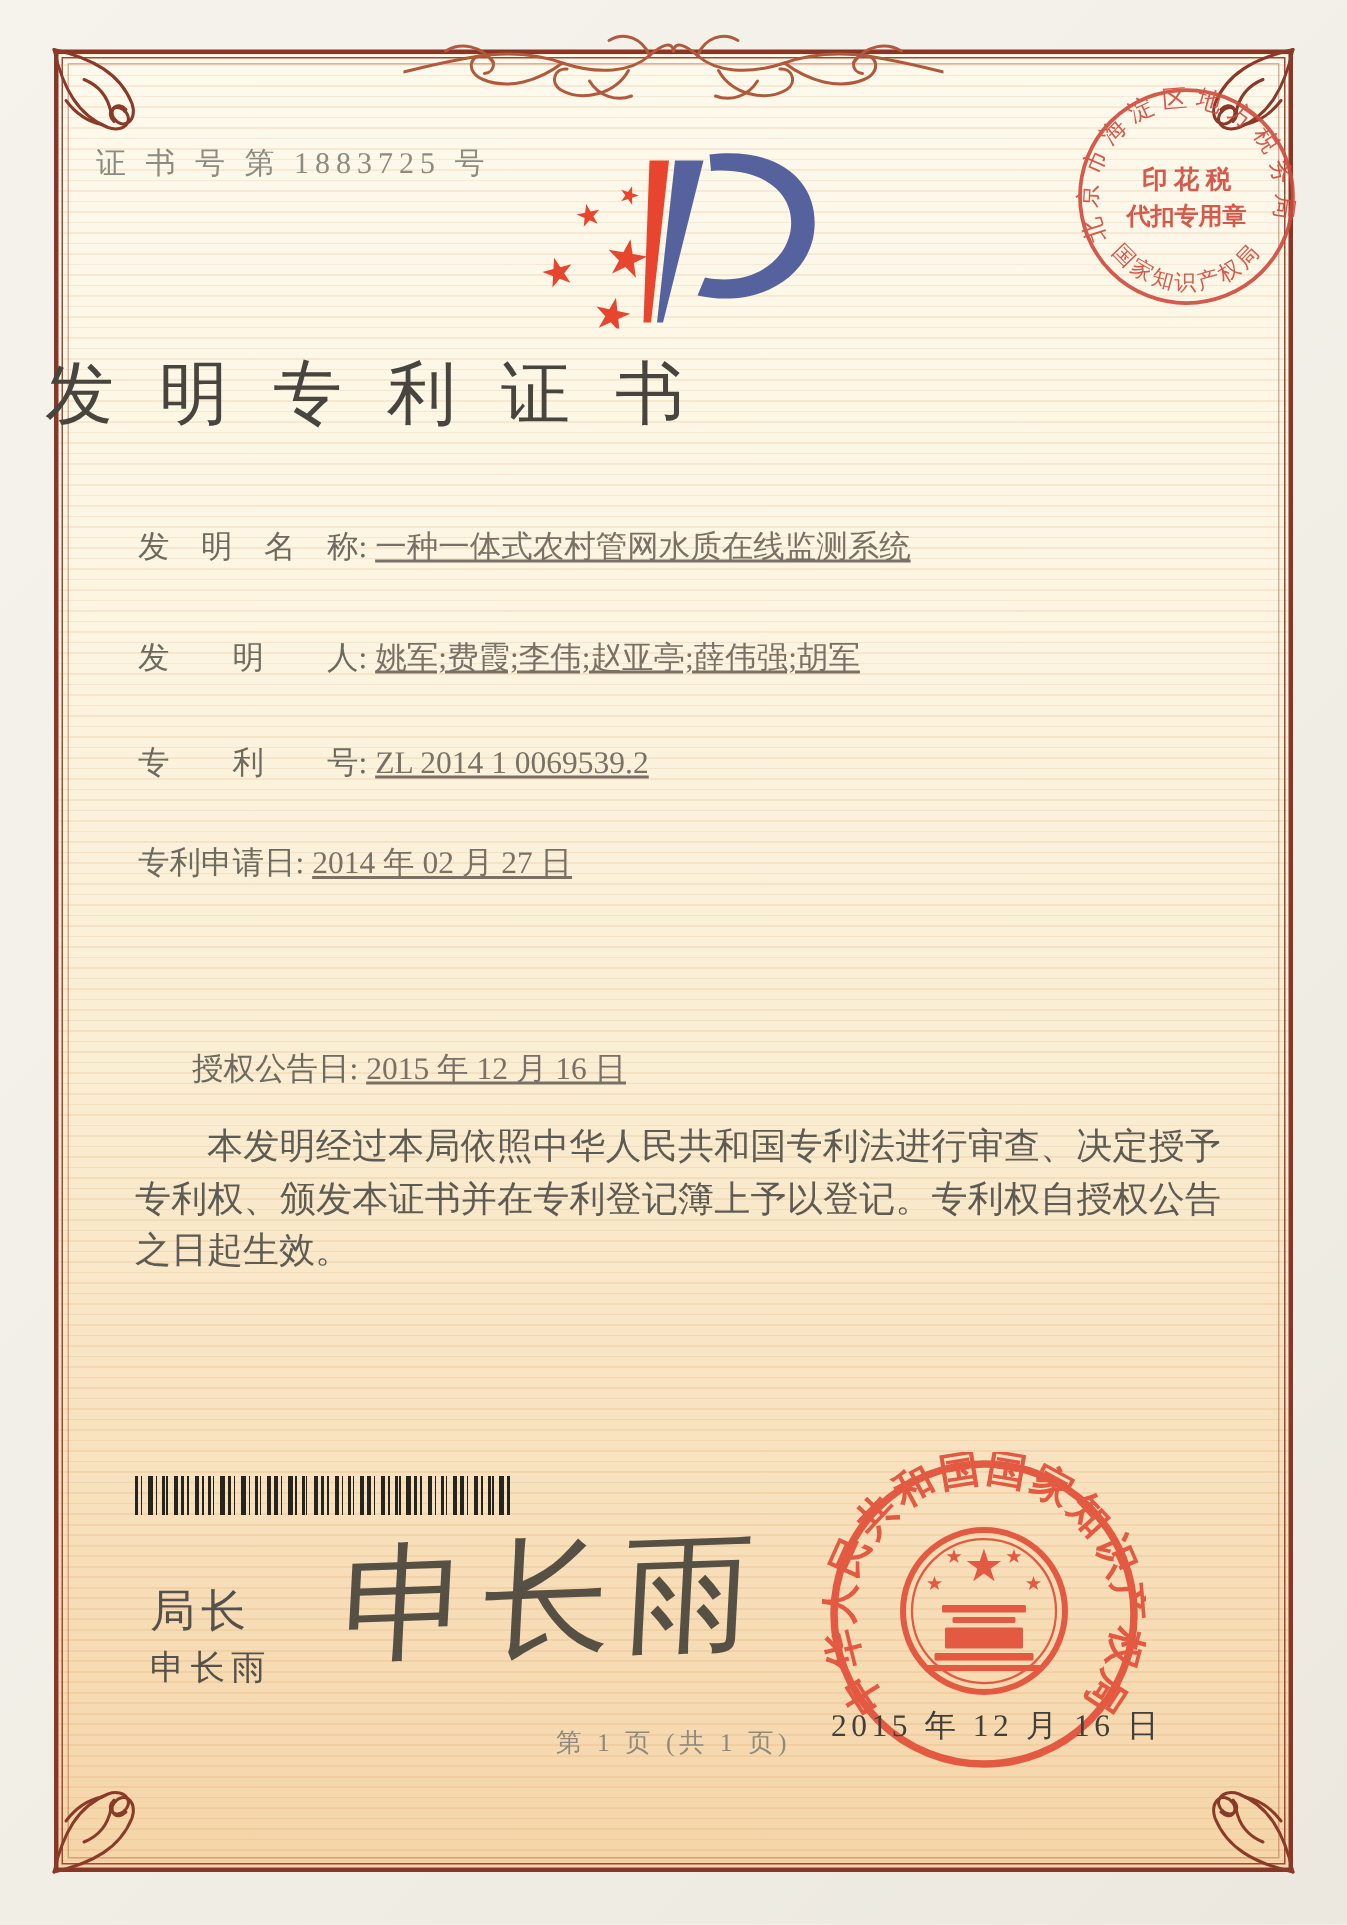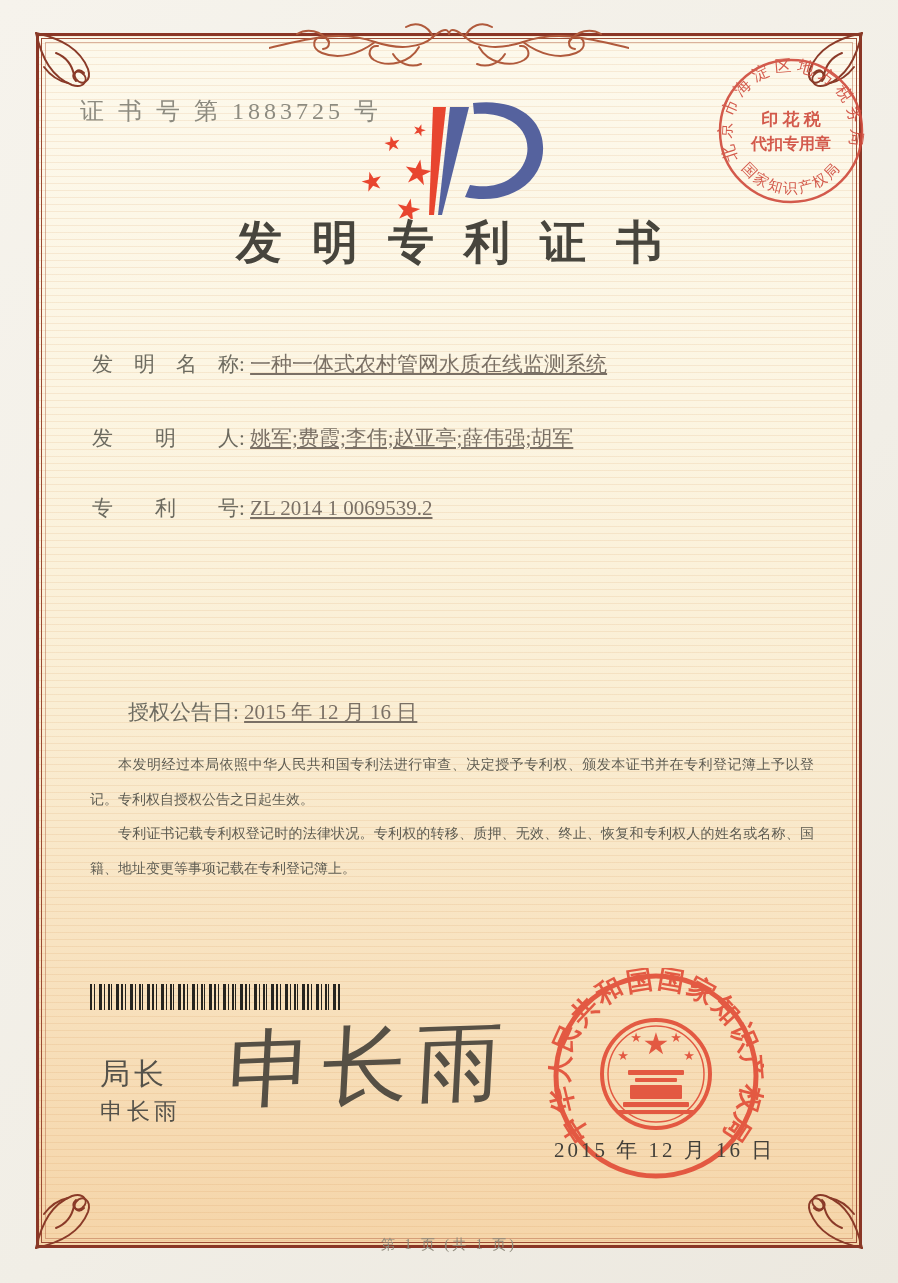--- a/index.html
+++ b/index.html
@@ -29,40 +29,40 @@
   }
   .orn{ position:absolute; pointer-events:none; }
   .orn-top{ left:269px; top:18px; }
   .orn-tl{ left:30px; top:27px; }
   .orn-tr{ right:30px; top:27px; transform:scaleX(-1); }
   .orn-bl{ left:30px; bottom:29px; transform:scaleY(-1); }
   .orn-br{ right:30px; bottom:29px; transform:scale(-1,-1); }
 
   
   .cert-no{
-    position:absolute; left:80px; top:95px;
-    font-size:24px; color:#8d8b80; letter-spacing:4px;
+    position:absolute; left:64px; top:95px;
+    font-size:20px; color:#8d8b80; letter-spacing:4px;
   }
   .title{
-    position:absolute; left:0; top:212px; width:100%;
-    text-align:center; font-size:46px; color:#47453d;
-    letter-spacing:30px; text-indent:30px; font-weight:700;
+    position:absolute; left:0; top:232px; width:100%;
+    font-size:46px; color:#47453d;
+    letter-spacing:30px; text-indent:30px; font-weight:400;
   }
   .field{
     position:absolute; left:92px; width:720px;
     font-size:21px; color:#706e63; white-space:pre;
   }
   .field .lbl{ color:#6d6b60; }
   .field .val{ color:#7a7065;text-decoration:underline; }
   .f1{ top:350px; } .f2{ top:424px; } .f3{ top:494px; }
   .f4{ top:561px; } .f5{ top:630px; } .f6{ top:698px;margin-left:36px; }
 
   .bodytext{
     position:absolute; left:90px; top:748px; width:724px;
-    font-size:14px; line-height:34.5px; color:#5e5c52;
+    font-size:24px; line-height:34.5px; color:#5e5c52;
     text-align:justify;
   }
   .bodytext p{ text-indent:2em; }
 
   .barcode{
     position:absolute; left:90px; top:984px; width:252px; height:26px;
     background:repeating-linear-gradient(90deg,
       #26241f 0 2px, transparent 2px 4px,
       #26241f 4px 5px, transparent 5px 9px,
       #26241f 9px 12px, transparent 12px 14px,
@@ -82,22 +82,22 @@
 
   .seal-svg{ position:absolute; left:548px; top:968px; opacity:.93; }
   .seal-date{
     position:absolute; left:554px; top:1136px;
     font-size:21px; color:#413f39; letter-spacing:3px; white-space:pre;
   }
   .stamp-svg{ position:absolute; left:706px; top:46px; opacity:.9; }
   .logo-svg{ position:absolute; left:333px; top:97px; }
 
   .footer{
-    position:absolute; left:0; top:1236px; width:100%;
-    text-align:center; font-size:14px; color:#8e897b; letter-spacing:3px;
+    position:absolute; left:0; top:1150px; width:100%;
+    text-align:center; font-size:17px; color:#8e897b; letter-spacing:3px;
   }
 </style>
 </head>
 <body>
 
 <div class="page">
 
   <div class="frame">
     <div class="frame-inner"></div>
     <div class="frame-inner2"></div>
@@ -181,25 +181,25 @@
       <text x="30" y="96" font-size="26" transform="rotate(-15 30 96)">★</text>
       <text x="60" y="120" font-size="30" transform="rotate(12 60 120)">★</text>
     </g>
   </svg>
 
   <div class="title">发明专利证书</div>
 
   <div class="field f1"><span class="lbl">发　明　名　称:</span> <span class="val">一种一体式农村管网水质在线监测系统</span></div>
   <div class="field f2"><span class="lbl">发　　明　　人:</span> <span class="val">姚军;费霞;李伟;赵亚亭;薛伟强;胡军</span></div>
   <div class="field f3"><span class="lbl">专　　利　　号:</span> <span class="val">ZL 2014 1 0069539.2</span></div>
+  <div class="field f4"><span class="lbl">专利申请日:</span> <span class="val">2014 年 02 月 27 日</span></div>
   <div class="field f6"><span class="lbl">授权公告日:</span> <span class="val">2015 年 12 月 16 日</span></div>
 
   <div class="bodytext">
     <p>本发明经过本局依照中华人民共和国专利法进行审查、决定授予专利权、颁发本证书并在专利登记簿上予以登记。专利权自授权公告之日起生效。</p>
-    <p>专利证书记载专利权登记时的法律状况。专利权的转移、质押、无效、终止、恢复和专利权人的姓名或名称、国籍、地址变更等事项记载在专利登记簿上。</p>
   </div>
 
   <div class="barcode"></div>
 
   <div class="sig-title">局长</div>
   <div class="sig-name">申长雨</div>
   <div class="autograph">申长雨</div>
 
   <svg class="seal-svg" width="216" height="216" viewBox="-108 -108 216 216">
     <circle cx="0" cy="0" r="100" fill="none" stroke="#e2503a" stroke-width="5"></circle>

